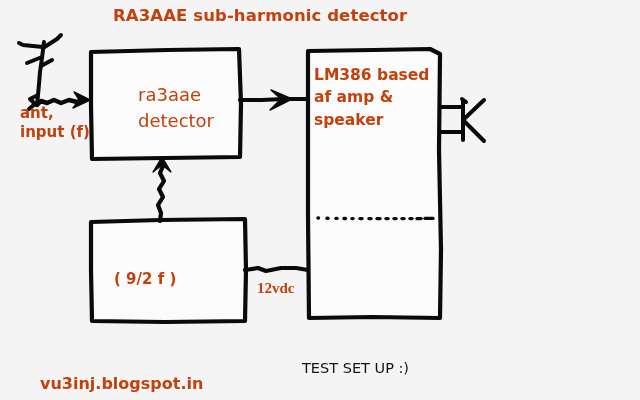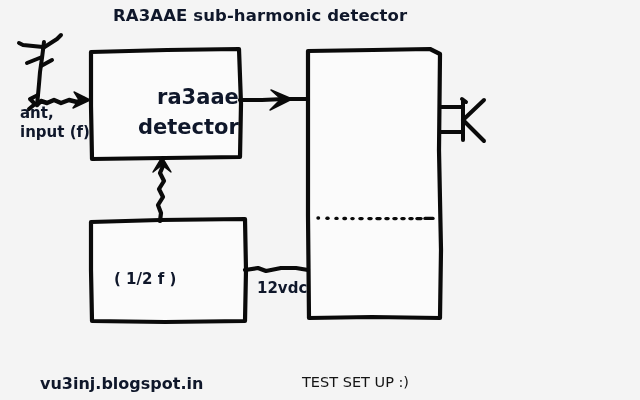--- a/index.html
+++ b/index.html
@@ -22,44 +22,44 @@
   }
   #diagram-svg {
     position: absolute;
     left: 0;
     top: 0;
     width: 640px;
     height: 400px;
   }
   .lbl {
     position: absolute;
-    color: #0f172a;
+    color: #c2410c;
     white-space: pre;
     line-height: 1.18;
   }
   #title-text {
     left: 113px;
     top: 6px;
     font-size: 16.5px;
     font-weight: bold;
     letter-spacing: 0.1px;
   }
   #ant-label {
     left: 20px;
     top: 104px;
     font-size: 15px;
     font-weight: bold;
     line-height: 1.26;
   }
   #detector-label {
     left: 138px;
     top: 82px;
-    font-size: 21px;
-    font-weight: bold;
-    text-align: right;
+    font-size: 18px;
+    font-weight: normal;
+    text-align: left;
     line-height: 1.45;
   }
   #amp-label {
     left: 314px;
     top: 64px;
     font-size: 15.5px;
     font-weight: bold;
     line-height: 1.45;
   }
   #osc-label {
@@ -72,34 +72,34 @@
   #osc-label .sub {
     display: block;
     text-align: center;
     padding-left: 2px;
   }
   #vdc-label {
     left: 257px;
     top: 280px;
     font-size: 15px;
     font-weight: bold;
+    font-family: Liberation Serif, serif;
   }
   #blog-label {
     left: 40px;
     top: 375px;
     font-size: 16px;
     font-weight: bold;
   }
   #testsetup-label {
     left: 302px;
     top: 360px;
     font-size: 14.5px;
     font-weight: normal;
     color: #141414;
-    margin-top: 14px;
   }
 </style>
 </head>
 <body>
 
 <div id="canvas">
 
   <svg id="diagram-svg" viewBox="0 0 640 400">
 
     <g fill="none" stroke="#0a0a0a" stroke-width="4" stroke-linecap="round" stroke-linejoin="round">
@@ -168,22 +168,25 @@
   </svg>
 
   <div class="lbl" id="title-text">RA3AAE sub-harmonic detector</div>
 
   <div class="lbl" id="ant-label">ant,
 input (f)</div>
 
   <div class="lbl" id="detector-label">ra3aae
 detector</div>
 
+  <div class="lbl" id="amp-label">LM386 based
+af amp &amp;
+speaker</div>
 
-  <div class="lbl" id="osc-label"><br><span class="sub">( 1/2 f )</span></div>
+  <div class="lbl" id="osc-label"><br><span class="sub">( 9/2 f )</span></div>
 
   <div class="lbl" id="vdc-label">12vdc</div>
 
   <div class="lbl" id="blog-label">vu3inj.blogspot.in</div>
 
   <div class="lbl" id="testsetup-label">TEST SET UP :)</div>
 
 </div>
 
 </body></html>

